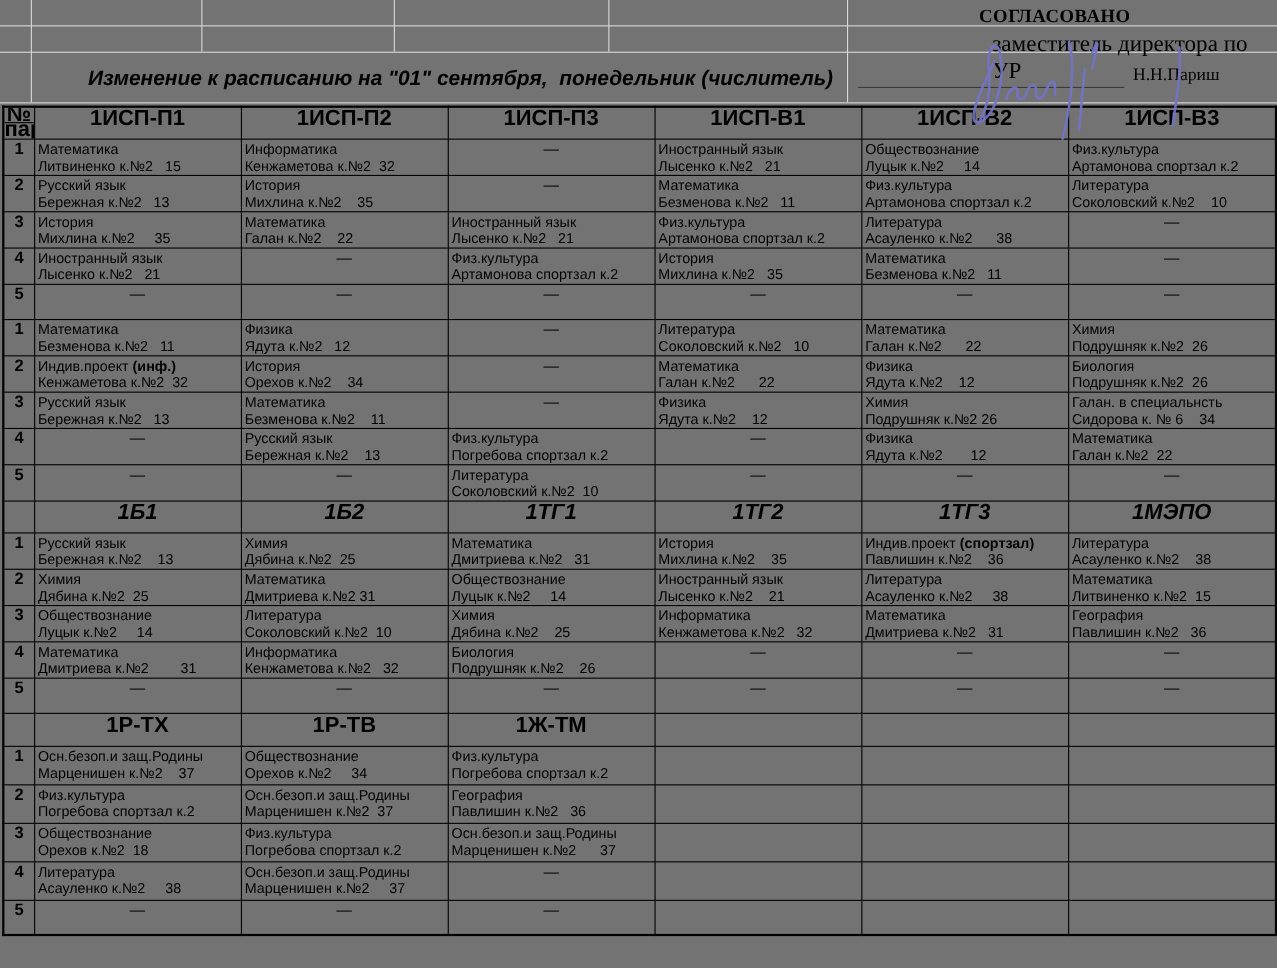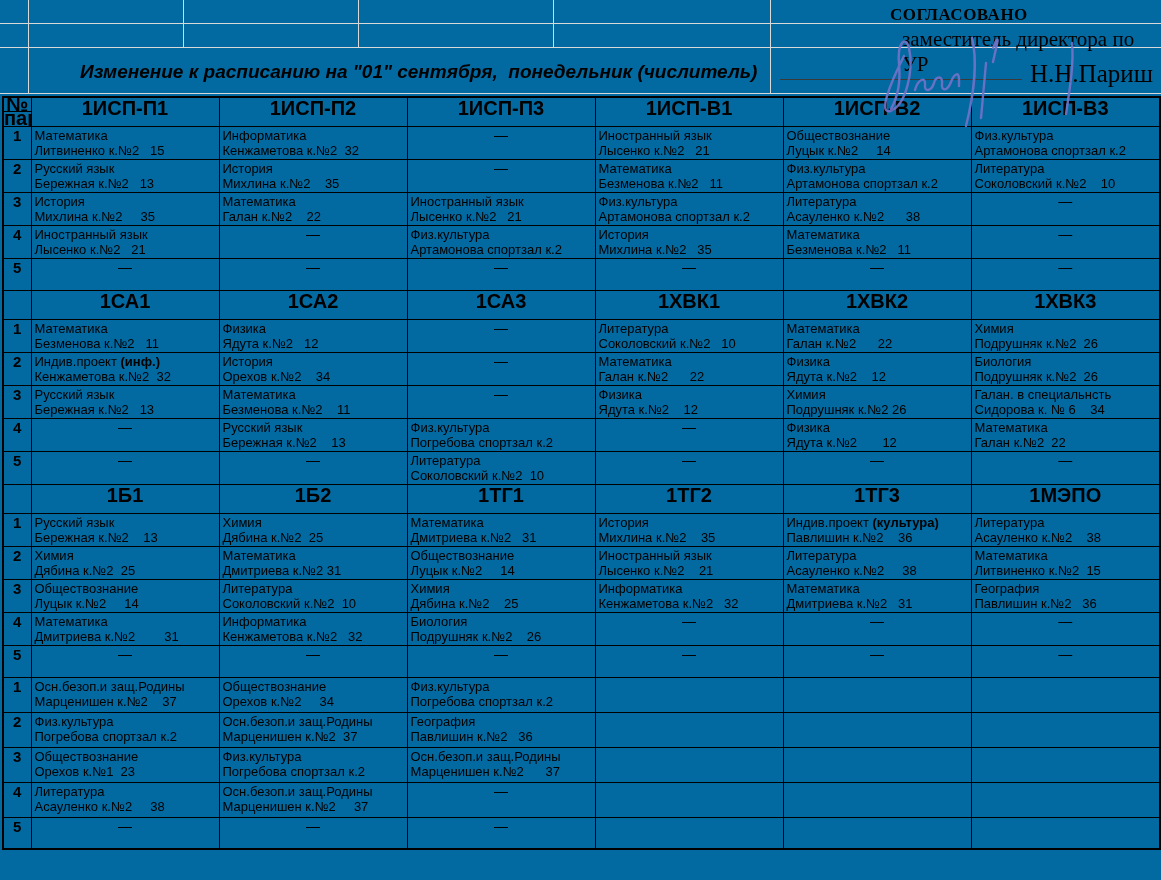--- a/index.html
+++ b/index.html
@@ -1,27 +1,27 @@
 <!DOCTYPE html>
 <html><head>
 <meta charset="utf-8">
 <style>
   html,body{margin:0;padding:0;background:#fff;}
-  #page{position:relative;width:1161px;height:880px;background:#0369a1;overflow:hidden;
+  #page{position:relative;width:1161px;height:880px;background:#737373;overflow:hidden;
         font-family:"Liberation Sans",sans-serif;}
   
   .gl{position:absolute;background:#d9d9d9;}
   
   #approved-title{position:absolute;left:890px;top:5px;font-family:"Liberation Serif",serif;
         font-size:17px;font-weight:bold;letter-spacing:.5px;color:#000;}
   #approved-role{position:absolute;left:902px;top:27px;font-family:"Liberation Serif",serif;
         font-size:21px;color:#000;}
   #signature-line{position:absolute;left:780px;top:79px;width:242px;height:0;border-top:1px solid #3a3a3a;}
   #approver-name{position:absolute;left:1030px;top:60px;font-family:"Liberation Serif",serif;
-        font-size:25px;color:#000;}
+        font-size:16px;color:#000;}
   #signature-svg{position:absolute;left:860px;top:18px;z-index:5;pointer-events:none;}
   
   #doc-title{position:absolute;left:80px;top:61px;font-size:19px;font-weight:bold;font-style:italic;
         color:#000;white-space:pre;}
   
   #schedule-table{position:absolute;left:2px;top:96px;border-collapse:collapse;table-layout:fixed;
         width:1157px;border:2px solid #000;}
   #schedule-table td{border:1px solid #000;padding:0;vertical-align:top;overflow:hidden;}
   tr.group-row td{border-top:2px solid #000;border-bottom:2px solid #000;text-align:center;
         vertical-align:middle;font-size:20px;font-weight:bold;line-height:20px;}
@@ -183,29 +183,20 @@
         </tr>
         <tr style="height: 32px;">
           <td class="num">5</td>
           <td class="dash-cell">—</td>
           <td class="dash-cell">—</td>
           <td class="dash-cell">—</td>
           <td class="dash-cell">—</td>
           <td class="dash-cell">—</td>
           <td class="dash-cell">—</td>
         </tr>
-        <tr class="group-row" style="height: 29px;">
-          <td class="corner"></td>
-          <td>1СА1</td>
-          <td>1СА2</td>
-          <td>1СА3</td>
-          <td>1ХВК1</td>
-          <td>1ХВК2</td>
-          <td>1ХВК3</td>
-        </tr>
         <tr style="height: 33px;">
           <td class="num">1</td>
           <td>
             <div class="subject">Математика</div>
             <div class="teacher">Безменова к.№2   11</div>
           </td>
           <td>
             <div class="subject">Физика</div>
             <div class="teacher">Ядута к.№2   12</div>
           </td>
@@ -297,21 +288,21 @@
           <td class="dash-cell">—</td>
           <td class="dash-cell">—</td>
           <td>
             <div class="subject">Литература</div>
             <div class="teacher">Соколовский к.№2  10</div>
           </td>
           <td class="dash-cell">—</td>
           <td class="dash-cell">—</td>
           <td class="dash-cell">—</td>
         </tr>
-        <tr class="group-row" style="height: 29px;">
+        <tr class="group-row" style="height: 29px; font-style: italic;">
           <td class="corner"></td>
           <td>1Б1</td>
           <td>1Б2</td>
           <td>1ТГ1</td>
           <td>1ТГ2</td>
           <td>1ТГ3</td>
           <td>1МЭПО</td>
         </tr>
         <tr style="height: 33px;">
           <td class="num">1</td>
@@ -325,21 +316,21 @@
           </td>
           <td>
             <div class="subject">Математика</div>
             <div class="teacher">Дмитриева к.№2   31</div>
           </td>
           <td>
             <div class="subject">История</div>
             <div class="teacher">Михлина к.№2    35</div>
           </td>
           <td>
-            <div class="subject">Индив.проект <b>(культура)</b></div>
+            <div class="subject">Индив.проект <b>(спортзал)</b></div>
             <div class="teacher">Павлишин к.№2    36</div>
           </td>
           <td>
             <div class="subject">Литература</div>
             <div class="teacher">Асауленко к.№2    38</div>
           </td>
         </tr>
         <tr style="height: 33px;">
           <td class="num">2</td>
           <td>
@@ -414,20 +405,29 @@
         </tr>
         <tr style="height: 32px;">
           <td class="num">5</td>
           <td class="dash-cell">—</td>
           <td class="dash-cell">—</td>
           <td class="dash-cell">—</td>
           <td class="dash-cell">—</td>
           <td class="dash-cell">—</td>
           <td class="dash-cell">—</td>
         </tr>
+        <tr class="group-row" style="height: 30px;">
+          <td class="corner"></td>
+          <td>1Р-ТХ</td>
+          <td>1Р-ТВ</td>
+          <td>1Ж-ТМ</td>
+          <td></td>
+          <td></td>
+          <td></td>
+        </tr>
         <tr style="height: 35px;">
           <td class="num">1</td>
           <td>
             <div class="subject">Осн.безоп.и защ.Родины</div>
             <div class="teacher">Марценишен к.№2    37</div>
           </td>
           <td>
             <div class="subject">Обществознание</div>
             <div class="teacher">Орехов к.№2     34</div>
           </td>
@@ -454,21 +454,21 @@
             <div class="teacher">Павлишин к.№2   36</div>
           </td>
           <td></td>
           <td></td>
           <td></td>
         </tr>
         <tr style="height: 35px;">
           <td class="num">3</td>
           <td>
             <div class="subject">Обществознание</div>
-            <div class="teacher">Орехов к.№1  23</div>
+            <div class="teacher">Орехов к.№2  18</div>
           </td>
           <td>
             <div class="subject">Физ.культура</div>
             <div class="teacher">Погребова спортзал к.2</div>
           </td>
           <td>
             <div class="subject">Осн.безоп.и защ.Родины</div>
             <div class="teacher">Марценишен к.№2      37</div>
           </td>
           <td></td>

